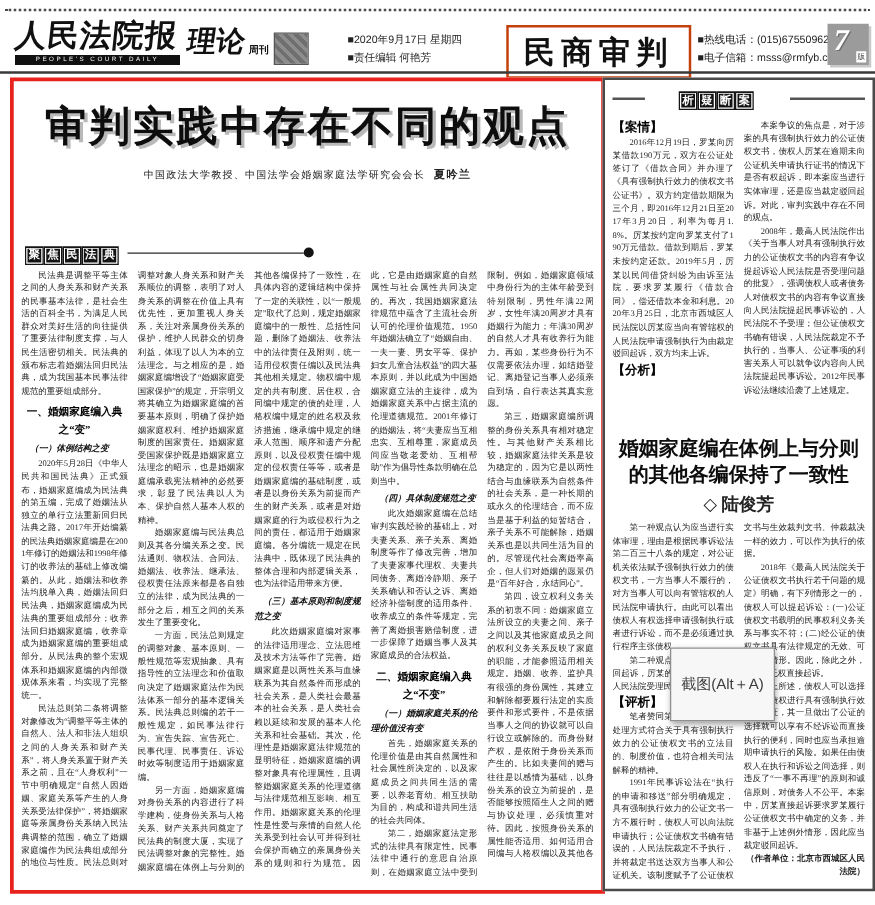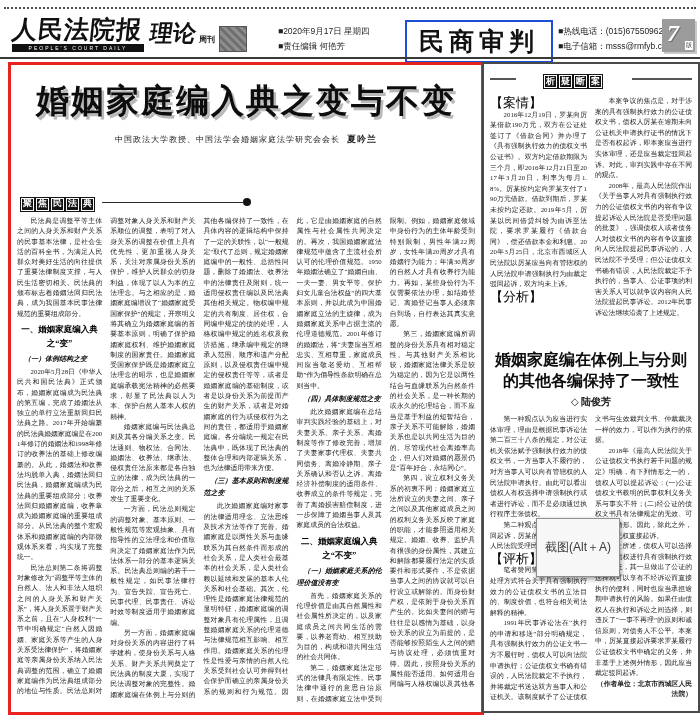--- a/index.html
+++ b/index.html
@@ -15,21 +15,21 @@
   .masthead-name{font-weight:900;font-size:25px;letter-spacing:1px;transform:skewX(-6deg);color:#111;line-height:26px;}
   .masthead-bar{background:#111;color:#fff;font-family:"Liberation Sans",sans-serif;font-size:5px;letter-spacing:2px;text-align:center;padding:1px 2px;width:128px;margin-top:1px;}
   .weekly{position:absolute;left:150px;top:22px;display:flex;align-items:flex-start;}
   .weekly-name{font-weight:900;font-size:23px;transform:skewX(-8deg);color:#111;line-height:24px;}
   .weekly-suffix{font-size:8px;font-weight:bold;margin:12px 2px 0 3px;color:#111;text-align:right;}
   .weekly-photo{width:26px;height:24px;margin:4px 0 0 2px;background:
      repeating-linear-gradient(45deg,#8d8d8d 0 3px,#6f6f6f 3px 6px);border:1px solid #555;}
   .hdr-info{position:absolute;font-family:"Liberation Sans",sans-serif;font-size:8.5px;line-height:15px;color:#222;white-space:nowrap;}
   .hdr-date{left:278px;top:24px;}
   .hdr-contact{left:558px;top:24px;}
-  .section-box{position:absolute;left:405px;top:20px;border:2px solid #1d4ed8;background:#fff;
+  .section-box{position:absolute;left:405px;top:20px;border:2px solid #c2410c;background:#fff;
      padding:3px 12px;font-size:25px;font-weight:bold;letter-spacing:5px;color:#111;}
   .page-badge{position:absolute;left:662px;top:19px;width:33px;height:33px;background:#9b9b9b;
      box-shadow:2px 2px 0 #c9c9c9;}
   .page-badge .num{position:absolute;left:5px;top:1px;color:#fff;font-size:24px;font-style:italic;font-weight:bold;text-shadow:1px 1px 0 #6d6d6d;}
   .page-badge .unit{position:absolute;right:2px;bottom:2px;background:#fff;color:#444;font-size:6px;padding:0 1px;}
   
   .main-box{position:absolute;left:8px;top:62px;width:458px;height:647px;border:3px solid #e8221c;background:#fff;padding:0 6px;}
   .main-title{margin-top:14px;text-align:center;font-size:33px;font-weight:900;letter-spacing:2px;color:#0d0d0d;text-shadow:2.5px 2.5px 0 #b9b9b9;}
   .main-byline{margin-top:9px;text-align:center;font-size:8px;letter-spacing:1px;color:#222;}
   .main-byline b{font-size:9px;margin-left:4px;}
@@ -47,23 +47,23 @@
   
   .case-box{position:absolute;left:482px;top:62px;width:202px;height:647px;border:2px solid #4a4a4a;background:#fff;padding:0 6px;}
   .case-badge-row{display:flex;align-items:center;justify-content:space-between;margin-top:6px;}
   .case-badge-row .badge-line-l{width:26px;border-top:2px solid #555;margin-right:6px;}
   .case-badge-row .badge-line-r{width:60px;border-top:2px solid #555;margin-left:6px;}
   .case-cols{margin-top:8px;height:244px;overflow:hidden;column-count:2;column-gap:8px;
      font-size:6.8px;line-height:10.6px;text-align:justify;word-break:break-all;color:#232323;}
   .case-cols-bottom{margin-top:5px;height:296px;overflow:hidden;column-count:2;column-gap:8px;
      font-size:6.8px;line-height:10.6px;text-align:justify;word-break:break-all;color:#232323;}
   .cp{text-indent:2em;margin:0;}
-  .clab{display:block;text-indent:0;font-weight:normal;font-size:13px;margin:2px 0 1px;color:#000;}
+  .clab{display:block;text-indent:0;font-weight:bold;font-size:10px;margin:2px 0 1px;color:#000;}
   .case-title{margin-top:9px;text-align:center;font-size:16px;font-weight:900;line-height:21px;color:#0d0d0d;}
-  .case-author{text-align:center;font-size:10px;font-weight:bold;margin:4px 0 2px;color:#222;}
+  .case-author{text-align:center;font-size:14px;font-weight:bold;margin:4px 0 2px;color:#222;}
   .cp-author{text-align:right;font-weight:bold;text-indent:0;}
   
   .snip-tooltip{position:absolute;left:536px;top:518px;z-index:9;background:#f7f7f7;border:1px solid #8f8f8f;
      box-shadow:1px 2px 5px rgba(0,0,0,.4);padding:20px 8px;font-family:"Liberation Sans",sans-serif;
      font-size:12px;color:#3c3c3c;white-space:nowrap;}
 </style>
 </head>
 <body>
 
 <div class="dotted-top"></div>
@@ -92,21 +92,21 @@
 </div>
 
 <div class="page-badge">
   <span class="num">7</span>
   <span class="unit">版</span>
 </div>
 
 <div class="hdr-rule"></div>
 
 <div class="main-box">
-  <div class="main-title">婚姻家庭编入典之变与不变</div>
+  <div class="main-title">审判实践中存在不同的观点</div>
   <div class="main-byline">
     <span>中国政法大学教授、中国法学会婚姻家庭法学研究会会长</span>
     <b>夏吟兰</b>
   </div>
   <div class="badge-row">
     <span><span class="bchar">聚</span><span class="bchar">焦</span><span class="bchar">民</span><span class="bchar">法</span><span class="bchar">典</span></span>
     <span class="badge-line"></span>
     <span class="badge-dot"></span>
   </div>
   <div class="main-cols">

